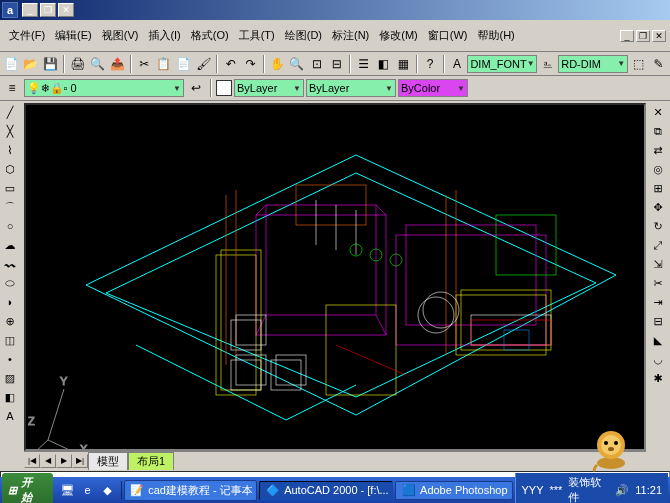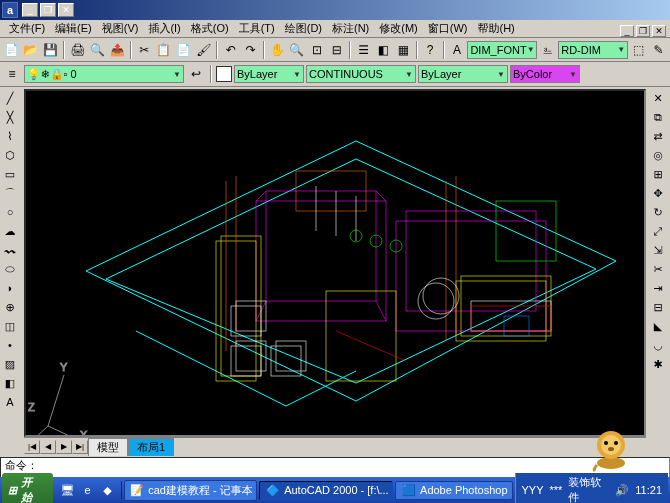--- a/index.html
+++ b/index.html
@@ -2,41 +2,41 @@
 <html><head>
 <meta charset="utf-8">
 <style>
 * { margin: 0; padding: 0; box-sizing: border-box; font-family: "Microsoft YaHei", Arial, sans-serif; font-size: 11px; }
 body { width: 670px; height: 503px; background: #d4d0c8; overflow: hidden; position: relative; }
 .titlebar { background: linear-gradient(to right, #0a246a, #a6caf0); height: 20px; display: flex; align-items: center; padding: 0 2px; color: white; }
 .titlebar .icon { width: 16px; height: 16px; background: #2b4f9e; display: flex; align-items: center; justify-content: center; color: white; font-weight: bold; margin-right: 4px; border: 1px solid #fff3; }
 .titlebar .title { flex: 1; font-size: 11px; overflow: hidden; white-space: nowrap; }
 .winbtns { display: flex; gap: 2px; }
 .winbtn { width: 16px; height: 14px; background: #d4d0c8; border: 1px solid #808080; border-top-color: #fff; border-left-color: #fff; display: flex; align-items: center; justify-content: center; font-size: 9px; cursor: pointer; }
-.menubar { background: #d4d0c8; height: 18px; display: flex; align-items: flex-end; padding: 0 4px; border-bottom: 1px solid #808080; }
+.menubar { background: #d4d0c8; height: 32px; display: flex; align-items: center; padding: 0 4px; border-bottom: 1px solid #808080; }
 .menubar > span { padding: 1px 5px; cursor: pointer; }
 .menubar .docbtns { margin-left: auto; display: flex; gap: 2px; }
 .menubar .docbtns .winbtn { width: 14px; height: 12px; }
 .toolbar { background: #d4d0c8; height: 24px; display: flex; align-items: center; padding: 2px; border-bottom: 1px solid #808080; gap: 1px; }
 .tb-btn { width: 20px; height: 20px; border: 1px solid #d4d0c8; display: flex; align-items: center; justify-content: center; cursor: pointer; font-size: 12px; }
 .tb-sep { width: 2px; height: 18px; border-left: 1px solid #808080; border-right: 1px solid #fff; margin: 0 2px; }
 .tb-select { height: 18px; border: 1px solid #808080; background: #86efac; padding: 0 2px; font-size: 11px; display: flex; align-items: center; min-width: 70px; }
 .tb-select::after { content: "▼"; margin-left: auto; font-size: 8px; color: #333; }
 .layerbar { display: flex; align-items: center; padding: 2px; gap: 2px; border-bottom: 1px solid #808080; }
 .layerbar .tb-select.wide { min-width: 160px; }
 .main-area { display: flex; height: 370px; }
 .left-tools, .right-tools { width: 22px; background: #d4d0c8; display: flex; flex-direction: column; gap: 1px; padding: 2px 1px; }
 .vbtn { width: 18px; height: 18px; border: 1px solid #d4d0c8; display: flex; align-items: center; justify-content: center; cursor: pointer; font-size: 11px; }
 .viewport-wrap { flex: 1; display: flex; flex-direction: column; background: #d4d0c8; padding: 2px; }
 .viewport { flex: 1; background: #000; position: relative; overflow: hidden; border: 2px inset #808080; }
 .viewport svg { position: absolute; top: 0; left: 0; }
 .tabs { height: 18px; background: #d4d0c8; display: flex; align-items: center; gap: 0; border-top: 1px solid #808080; }
 .tabnav { display: flex; }
 .tabnav .tb { width: 16px; height: 14px; border: 1px outset #d4d0c8; background: #d4d0c8; display: flex; align-items: center; justify-content: center; font-size: 8px; cursor: pointer; }
-.tab { padding: 1px 8px; background: #0ea5e9; border: 1px solid #808080; border-bottom: none; font-size: 11px; cursor: pointer; }
+.tab { padding: 1px 8px; background: #bef264; border: 1px solid #808080; border-bottom: none; font-size: 11px; cursor: pointer; }
 .tab.active { background: #e8e8e8; }
 .cmdline { height: 32px; background: white; border: 1px inset #808080; padding: 0 4px; font-size: 11px; display: flex; }
 .statusbar { height: 18px; background: #d4d0c8; display: flex; align-items: center; padding: 0 4px; border-top: 1px solid #fff; gap: 0; }
 .statusbar .coords { width: 120px; border: 1px inset #d4d0c8; padding: 0 4px; }
 .statusbar .sbtn { padding: 1px 4px; border: 1px outset #d4d0c8; background: #d4d0c8; cursor: pointer; font-size: 11px; }
 .statusbar .sbtn.active { border: 1px inset #d4d0c8; }
 .taskbar { height: 26px; background: linear-gradient(to bottom, #3168d5, #1941a5); display: flex; align-items: center; padding: 0 2px; gap: 2px; position: absolute; bottom: 0; left: 0; right: 0; }
 .startbtn { padding: 2px 10px 2px 6px; background: linear-gradient(to bottom, #3c8b3c, #2a6b2a); color: white; border-radius: 3px; font-weight: bold; font-style: italic; cursor: pointer; display: flex; align-items: center; gap: 4px; }
 .taskitem { padding: 2px 6px; background: #3a77e0; color: white; border: 1px solid #1a3a8a; border-radius: 2px; cursor: pointer; font-size: 11px; display: flex; align-items: center; gap: 4px; max-width: 140px; overflow: hidden; white-space: nowrap; }
 .taskitem.active { background: #1a4aaa; border: 1px inset #0a2a6a; }
@@ -118,23 +118,20 @@
 </div>
 
 <div class="layerbar">
   <div class="tb-btn">≡</div>
   <div class="tb-select wide">💡❄🔒▫ 0</div>
   <div class="tb-btn">↩</div>
   <div class="tb-sep"></div>
   <div class="tb-btn" style="background:white;width:16px;height:16px;border:1px solid #333"></div>
   <div class="tb-select" style="min-width:70px">
       <span>ByLayer</span>
-    </div>
-  <div class="tb-select" style="min-width:110px">
-      <span>CONTINUOUS</span>
     </div>
   <div class="tb-select" style="min-width:90px">
       <span>ByLayer</span>
     </div>
   <div class="tb-select" style="min-width:70px;background:#d946ef">
       <span>ByColor</span>
     </div>
 </div>
 
 <div class="main-area">

